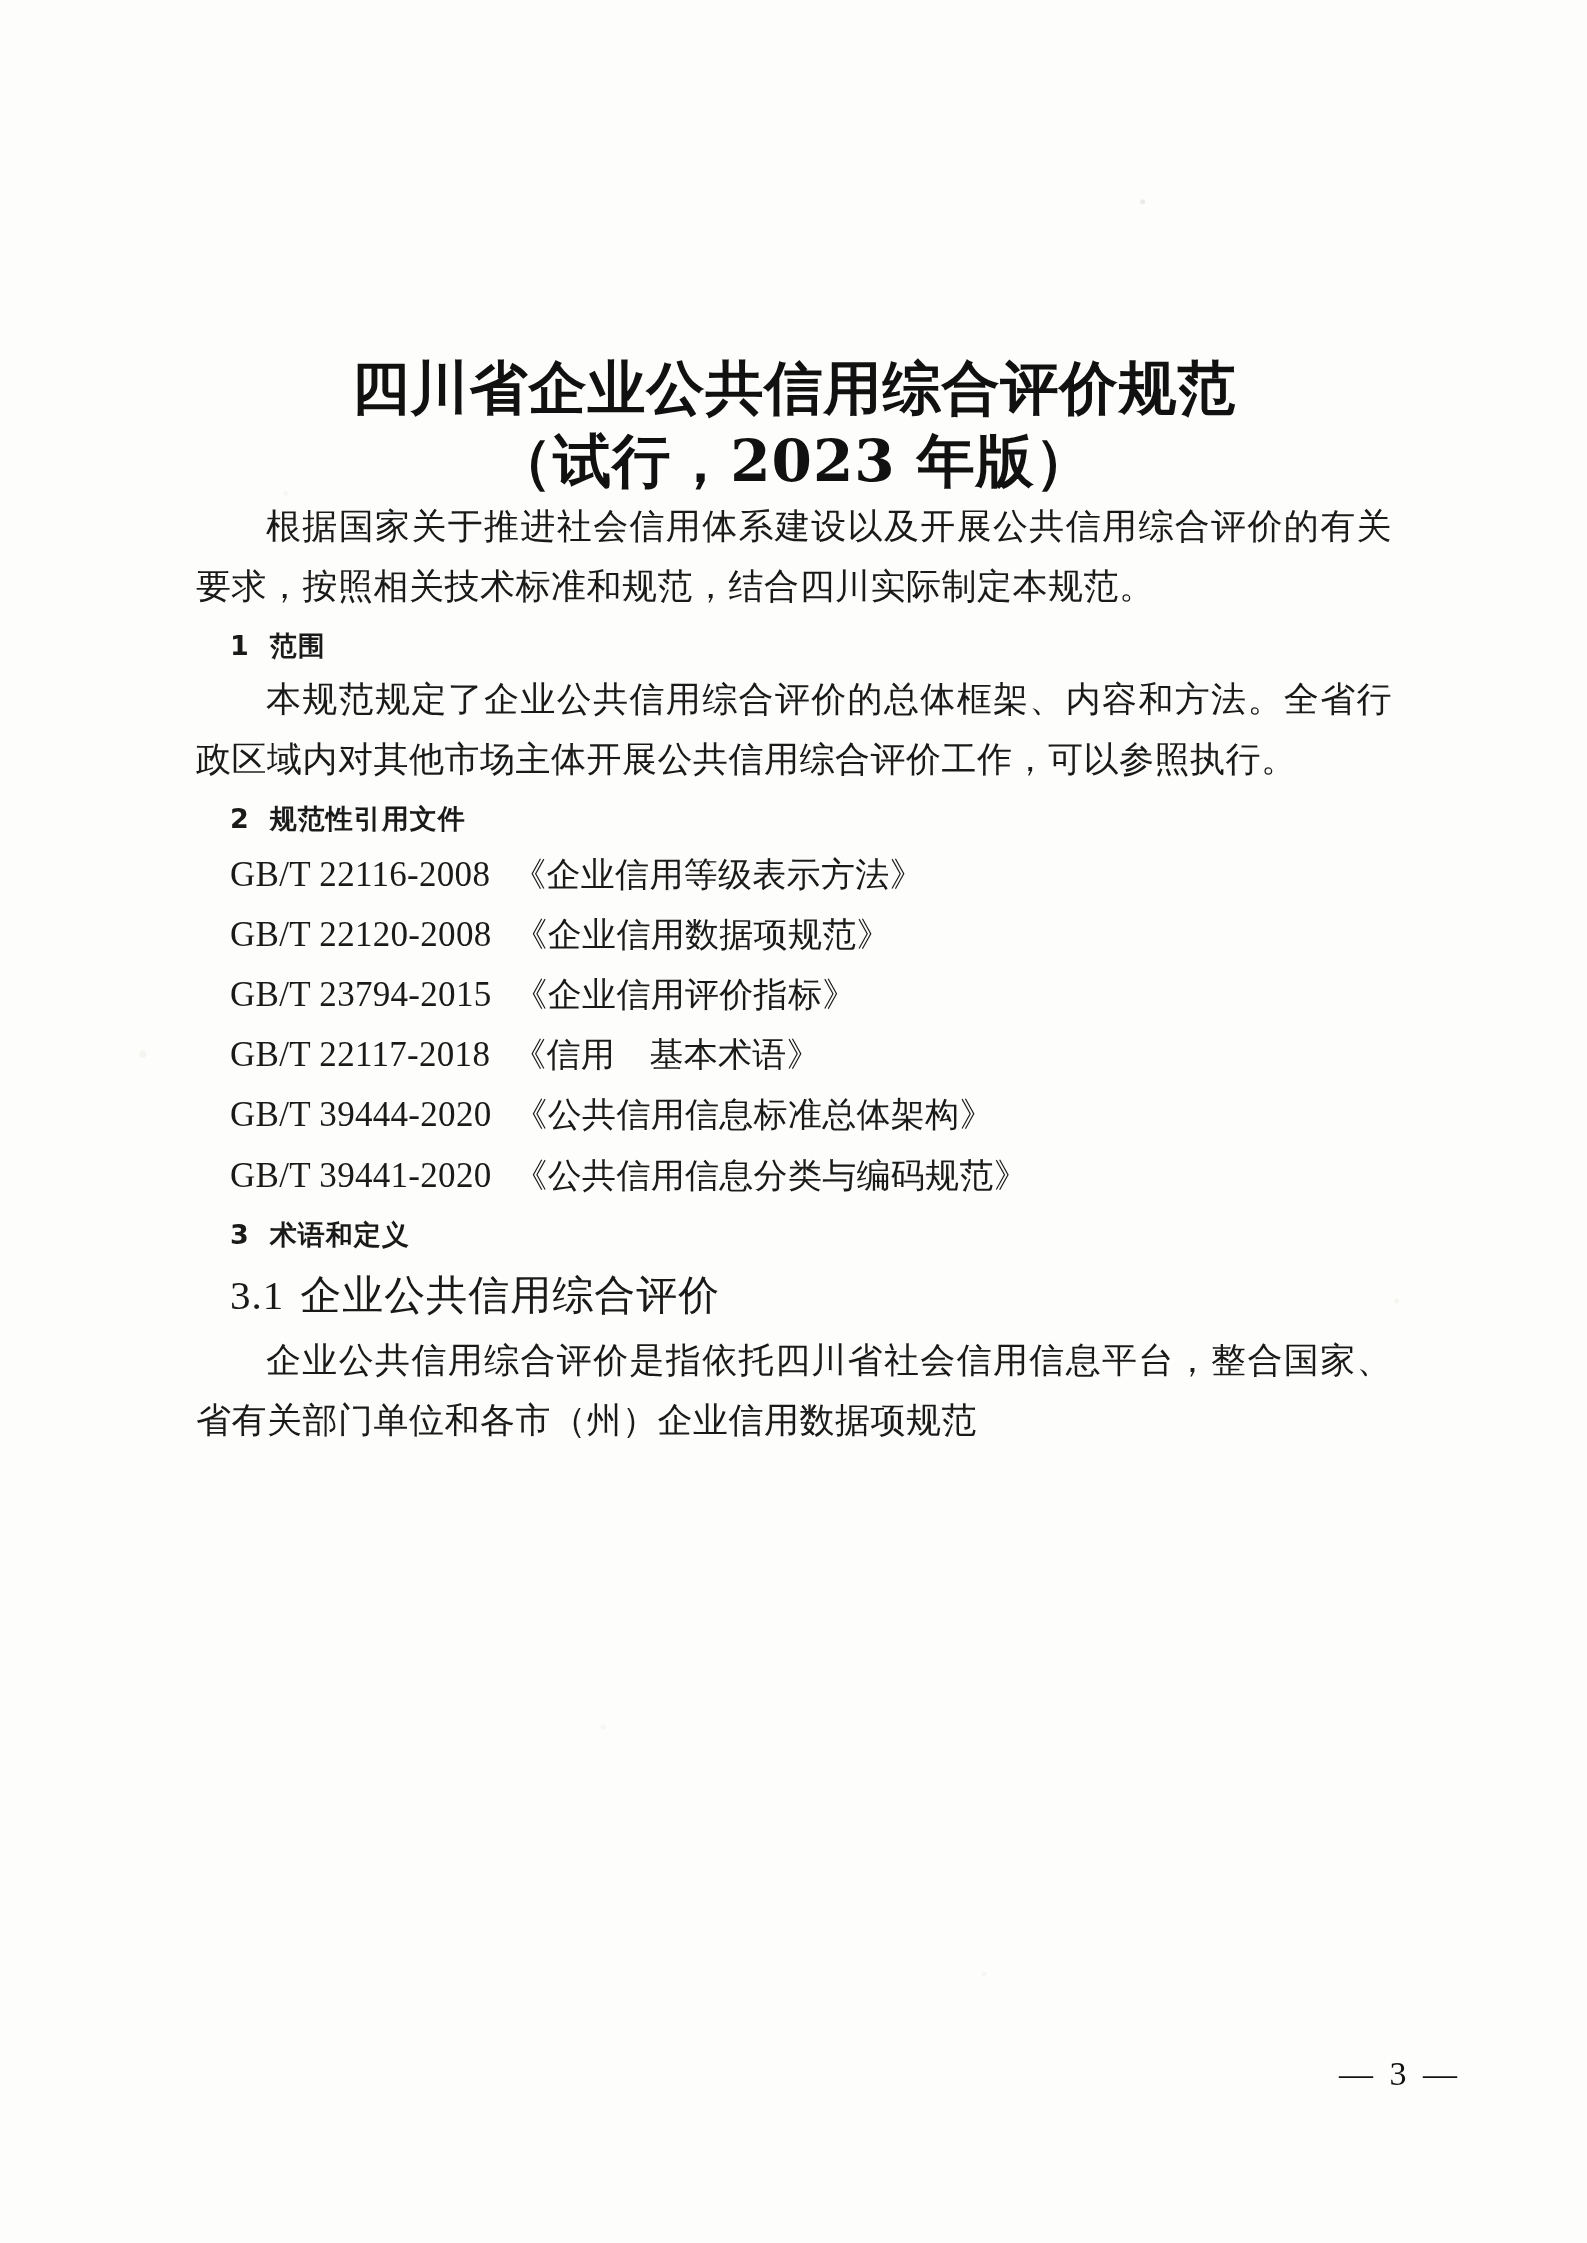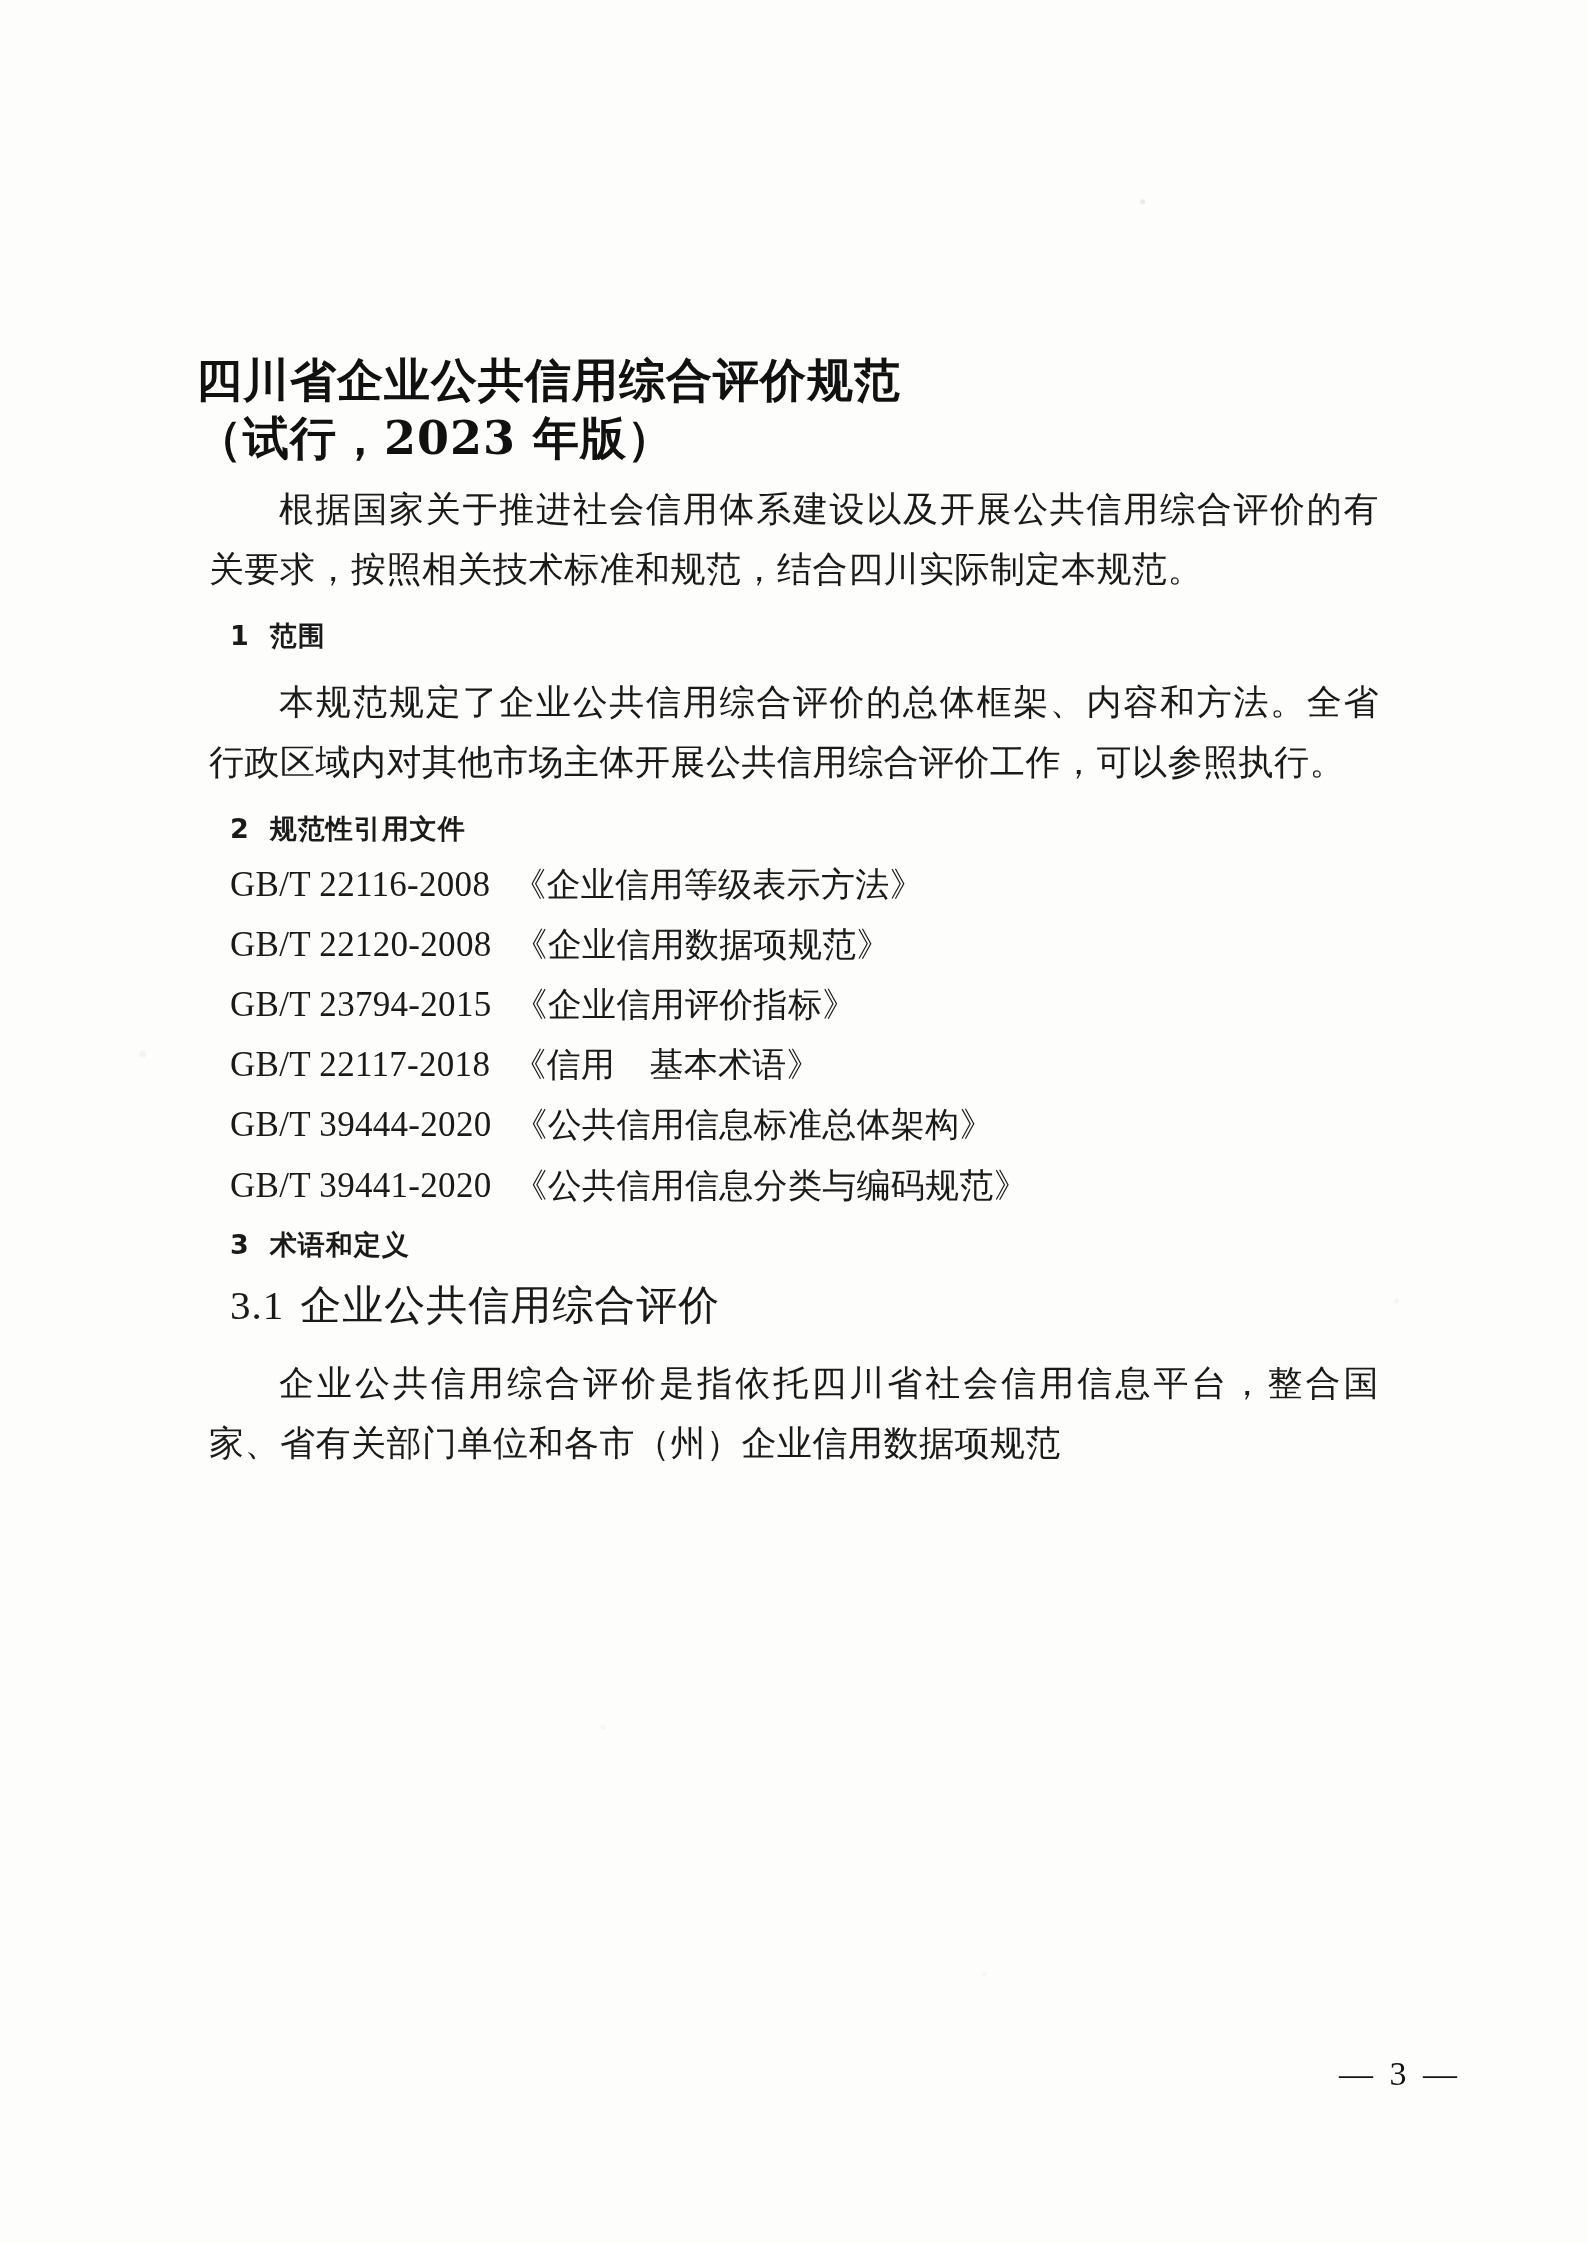--- a/index.html
+++ b/index.html
@@ -32,38 +32,38 @@
       radial-gradient(circle at 62% 88%, rgba(190,180,170,0.10) 0 2px, transparent 3px);
   }
   .content {
     position: absolute;
     left: 196px;
     top: 0;
     width: 1196px;
     height: 2243px;
   }
   .doc-title {
-    text-align: left;
+    text-align: center;
     font-family: "DejaVu Serif", "Liberation Serif", serif;
     font-weight: bold;
-    font-size: 46px;
+    font-size: 58px;
     letter-spacing: 1px;
     color: #111;
   }
   .title-line-1 {
     margin-top: 352px;
     line-height: 1.25;
   }
   .title-line-2 {
     line-height: 1.25;
   }
   p.para {
     font-size: 35px;
     line-height: 1.72;
-    margin: 13px;
+    margin: 0;
     text-align: justify;
     text-justify: inter-ideograph;
     letter-spacing: 0.5px;
   }
   .first-para {
     margin-top: 80px;
     text-indent: 70px;
   }
   .body-para {
     text-indent: 70px;

